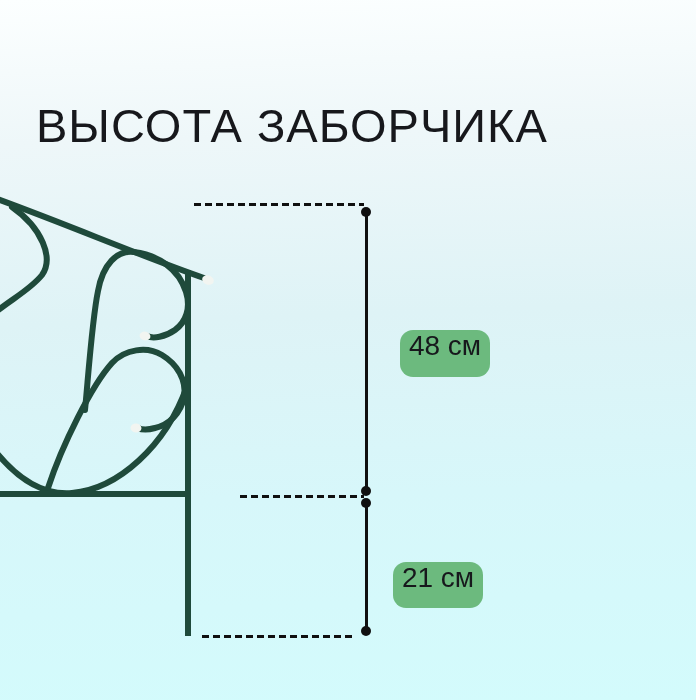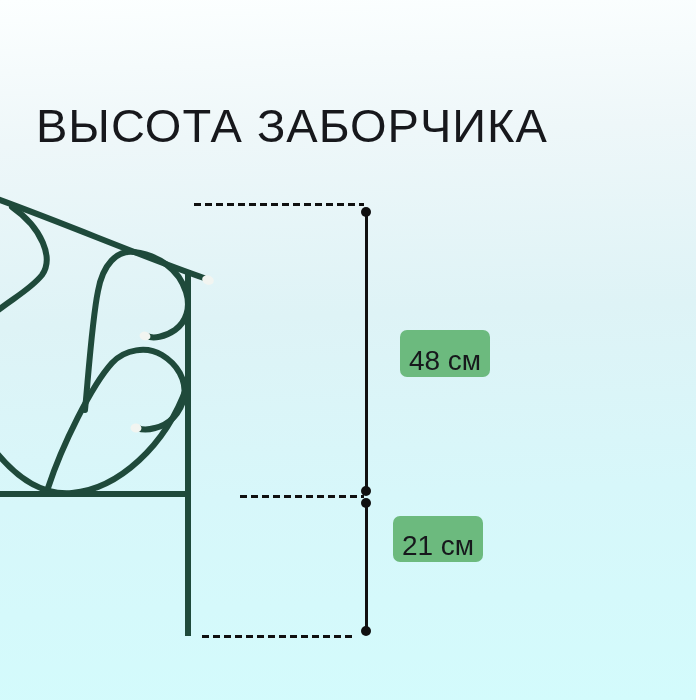--- a/index.html
+++ b/index.html
@@ -25,25 +25,25 @@
     background:repeating-linear-gradient(90deg,var(--line-black) 0 7px,transparent 7px 11px);}
   #dash-top{left:194px;top:203px;width:170px;}
   #dash-mid{left:240px;top:495px;width:124px;}
   #dash-bottom{left:202px;top:635px;width:154px;}
   .vline{position:absolute;left:365px;width:3px;background:var(--line-black);}
   #vline-upper{top:212px;height:279px;}
   #vline-lower{top:503px;height:128px;}
   .dot{position:absolute;left:361px;width:10px;height:10px;border-radius:50%;
     background:var(--line-black);}
   #dot-1{top:207px;} #dot-2{top:486px;} #dot-3{top:498px;} #dot-4{top:626px;}
-  .badge{position:absolute;display:flex;align-items:flex-end;justify-content:center;
-    background:var(--badge-green);border-radius:7px;
+  .badge{position:absolute;display:flex;align-items:flex-start;justify-content:center;
+    background:var(--badge-green);border-radius:13px;
     font-size:28px;font-weight:500;color:var(--title-color);}
   #badge-upper{left:400px;top:330px;width:90px;height:47px;}
-  #badge-lower{left:393px;top:516px;width:90px;height:46px;}
+  #badge-lower{left:393px;top:562px;width:90px;height:46px;}
 </style>
 </head>
 <body>
 
 <div class="stage">
 
   <h1 class="page-title">ВЫСОТА ЗАБОРЧИКА</h1>
 
   <svg class="fence-svg" viewBox="0 0 700 700" aria-hidden="true">
     <path class="wire" d="M -4,452 C 22,484 48,495 72,493 C 118,489 166,446 187,386"></path>

